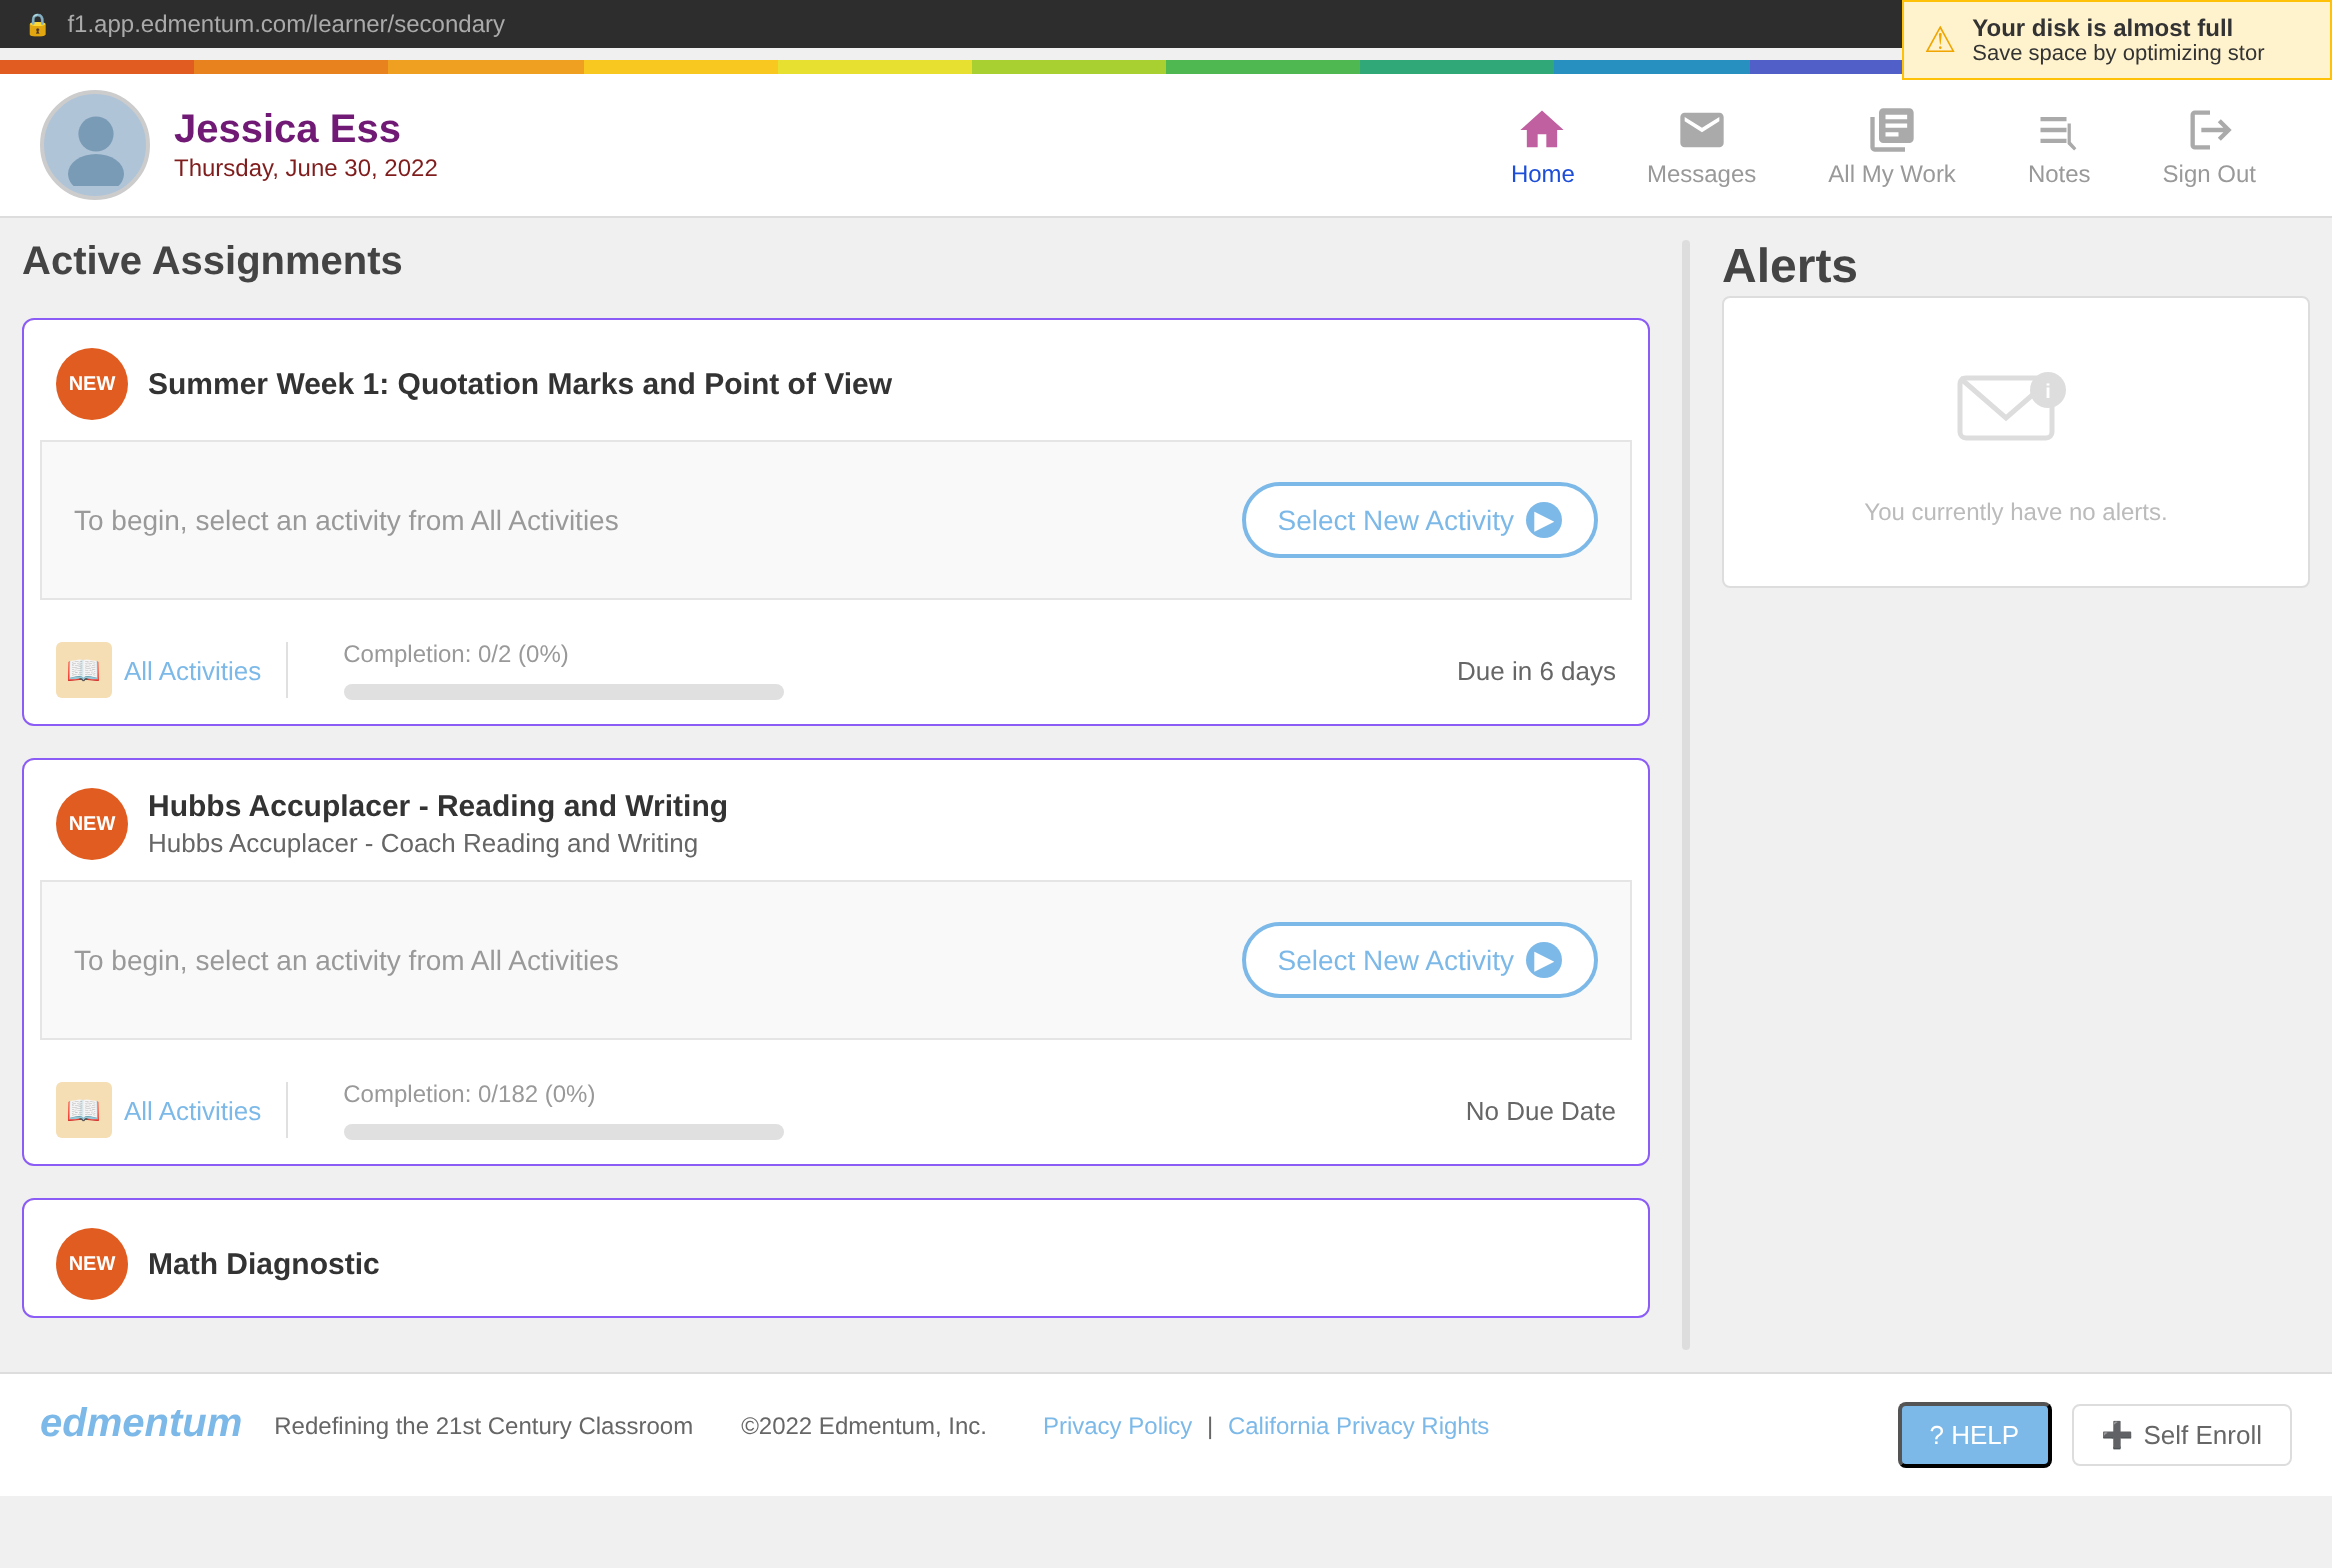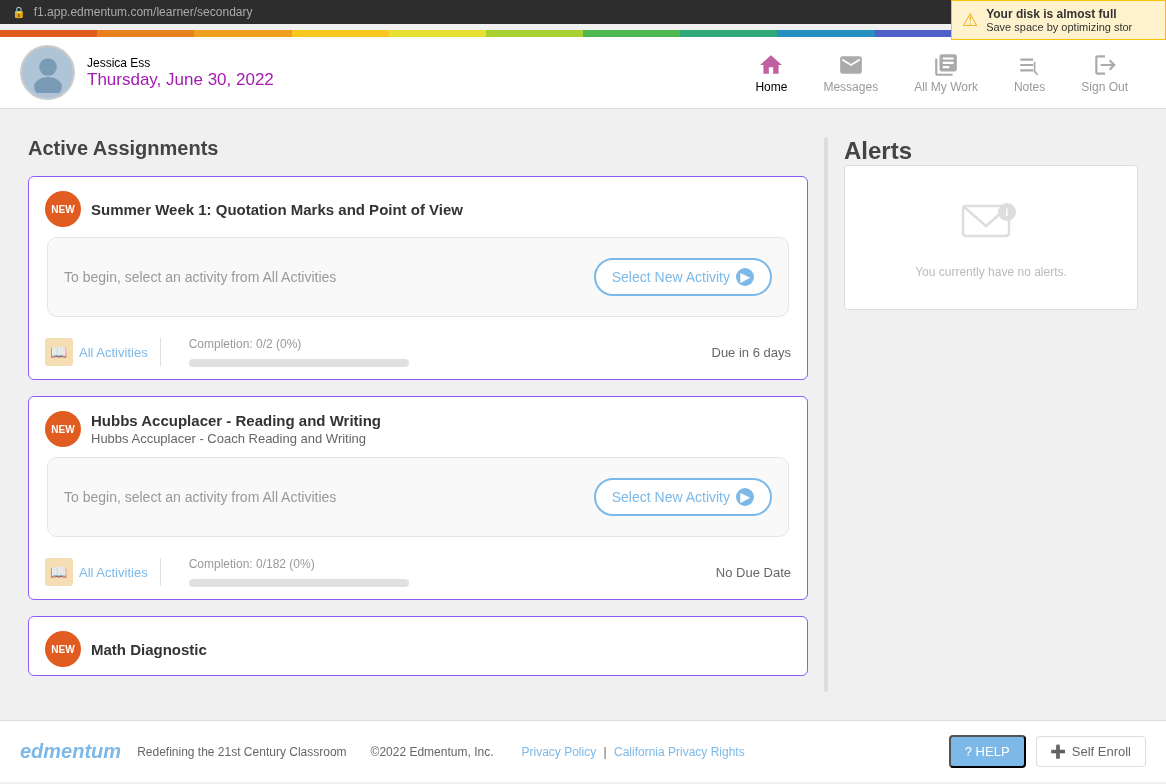--- a/index.html
+++ b/index.html
@@ -35,34 +35,34 @@
       padding: 8px 20px; border-bottom: 1px solid #ddd;
     }
     .user-avatar {
       width: 55px; height: 55px; border-radius: 50%;
       background: #b0c4d8; display: flex; align-items: center; justify-content: center;
       overflow: hidden; margin-right: 12px; flex-shrink: 0;
       border: 2px solid #ccc;
     }
     .user-avatar svg { width: 40px; height: 40px; fill: #7a9bb5; }
     .user-info { flex-shrink: 0; }
-    .user-info .name { font-size: 12px; font-weight: normal; color: #000000; }
-    .user-info .date { font-size: 17px; color: #a21caf; }
+    .user-info .name { font-size: 20px; font-weight: bold; color: #701a75; }
+    .user-info .date { font-size: 12px; color: #7f1d1d; }
     .nav-items { display: flex; align-items: center; gap: 0; margin-left: auto; }
     .nav-item {
       display: flex; flex-direction: column; align-items: center;
       padding: 4px 18px; cursor: pointer; color: #999; font-size: 12px; gap: 2px;
       text-decoration: none;
     }
-    .nav-item.active { color: #000000; }
+    .nav-item.active { color: #1d4ed8; }
     .nav-item svg, .nav-item .nav-icon { font-size: 22px; }
 
     
     .main-layout {
-      display: flex; gap: 0; padding: 28px;
+      display: flex; gap: 0; padding: 11px;
       max-width: 1166px; margin: 0 auto;
     }
     .content-area { flex: 1; padding-right: 16px; }
     .sidebar { width: 310px; flex-shrink: 0; }
 
     .section-title {
       font-size: 20px; font-weight: bold; color: #444;
       margin-bottom: 16px;
     }
 
@@ -78,23 +78,23 @@
     .new-badge {
       background: #e05c20; color: #fff; border-radius: 50%;
       width: 36px; height: 36px; display: flex; align-items: center;
       justify-content: center; font-size: 10px; font-weight: bold;
       flex-shrink: 0; text-transform: uppercase;
     }
     .card-title { font-size: 15px; font-weight: bold; color: #333; }
     .card-subtitle { font-size: 13px; color: #666; margin-top: 2px; }
 
     .activity-box {
-      margin: 0 18px 12px;
+      margin: 0 8px 12px;
       background: #f9f9f9; border: 1px solid #e5e5e5;
-      border-radius: 10px; padding: 20px 16px;
+      border-radius: 0; padding: 20px 16px;
       display: flex; align-items: center; justify-content: space-between;
     }
     .activity-box .hint-text { color: #999; font-size: 14px; }
 
     .select-activity-btn {
       background: #fff; border: 2px solid #7cb9e8;
       color: #7cb9e8; border-radius: 20px;
       padding: 8px 16px; font-size: 14px; cursor: pointer;
       display: flex; align-items: center; gap: 6px;
       white-space: nowrap;
@@ -135,21 +135,21 @@
     .no-alerts-box {
       background: #fff; border: 1px solid #ddd; border-radius: 4px;
       padding: 30px 20px; text-align: center; color: #ccc;
     }
     .no-alerts-icon { font-size: 40px; margin-bottom: 10px; position: relative; display: inline-block; }
     .no-alerts-text { font-size: 12px; color: #bbb; }
 
     
     .site-footer {
       background: #fff; border-top: 1px solid #ddd;
-      padding: 14px 20px; display: flex; align-items: center;
+      padding: 14px 20px; display: flex; align-items: flex-start;
       justify-content: space-between; font-size: 12px; color: #666; gap: 44px;
     }
     .footer-left { display: flex; align-items: center; gap: 16px; }
     .footer-logo { font-size: 20px; color: #7cb9e8; font-weight: bold; font-style: italic; }
     .footer-right { display: flex; align-items: center; gap: 10px; }
     .help-btn {
       background: #7cb9e8; color: #fff; border-radius: 4px;
       padding: 7px 14px; font-size: 13px; cursor: pointer;
       display: flex; align-items: center; gap: 5px;
     }

